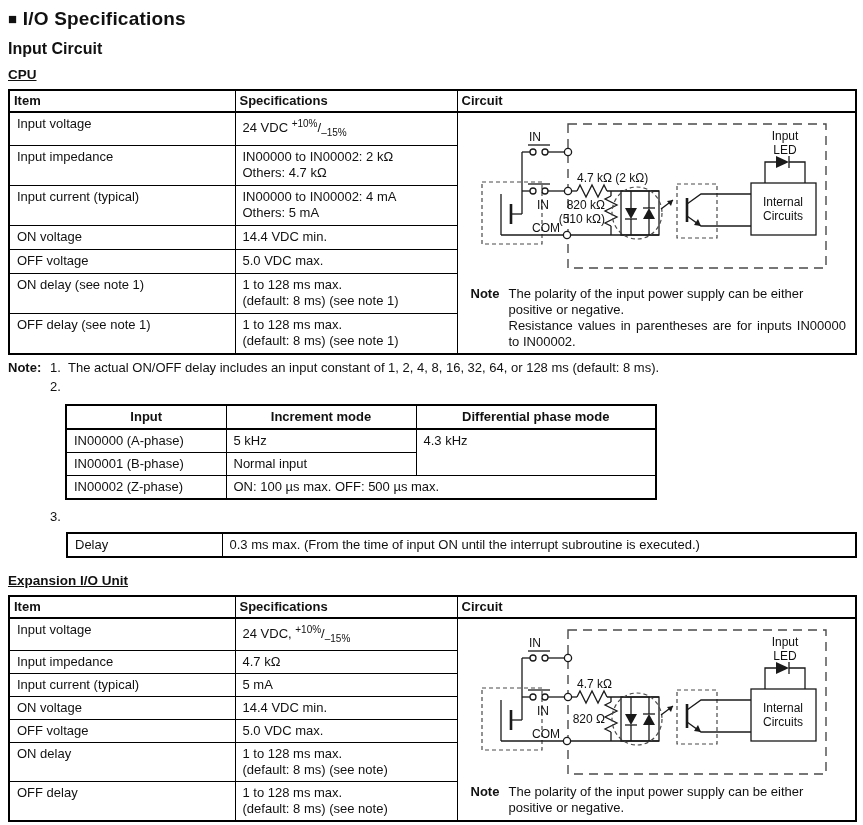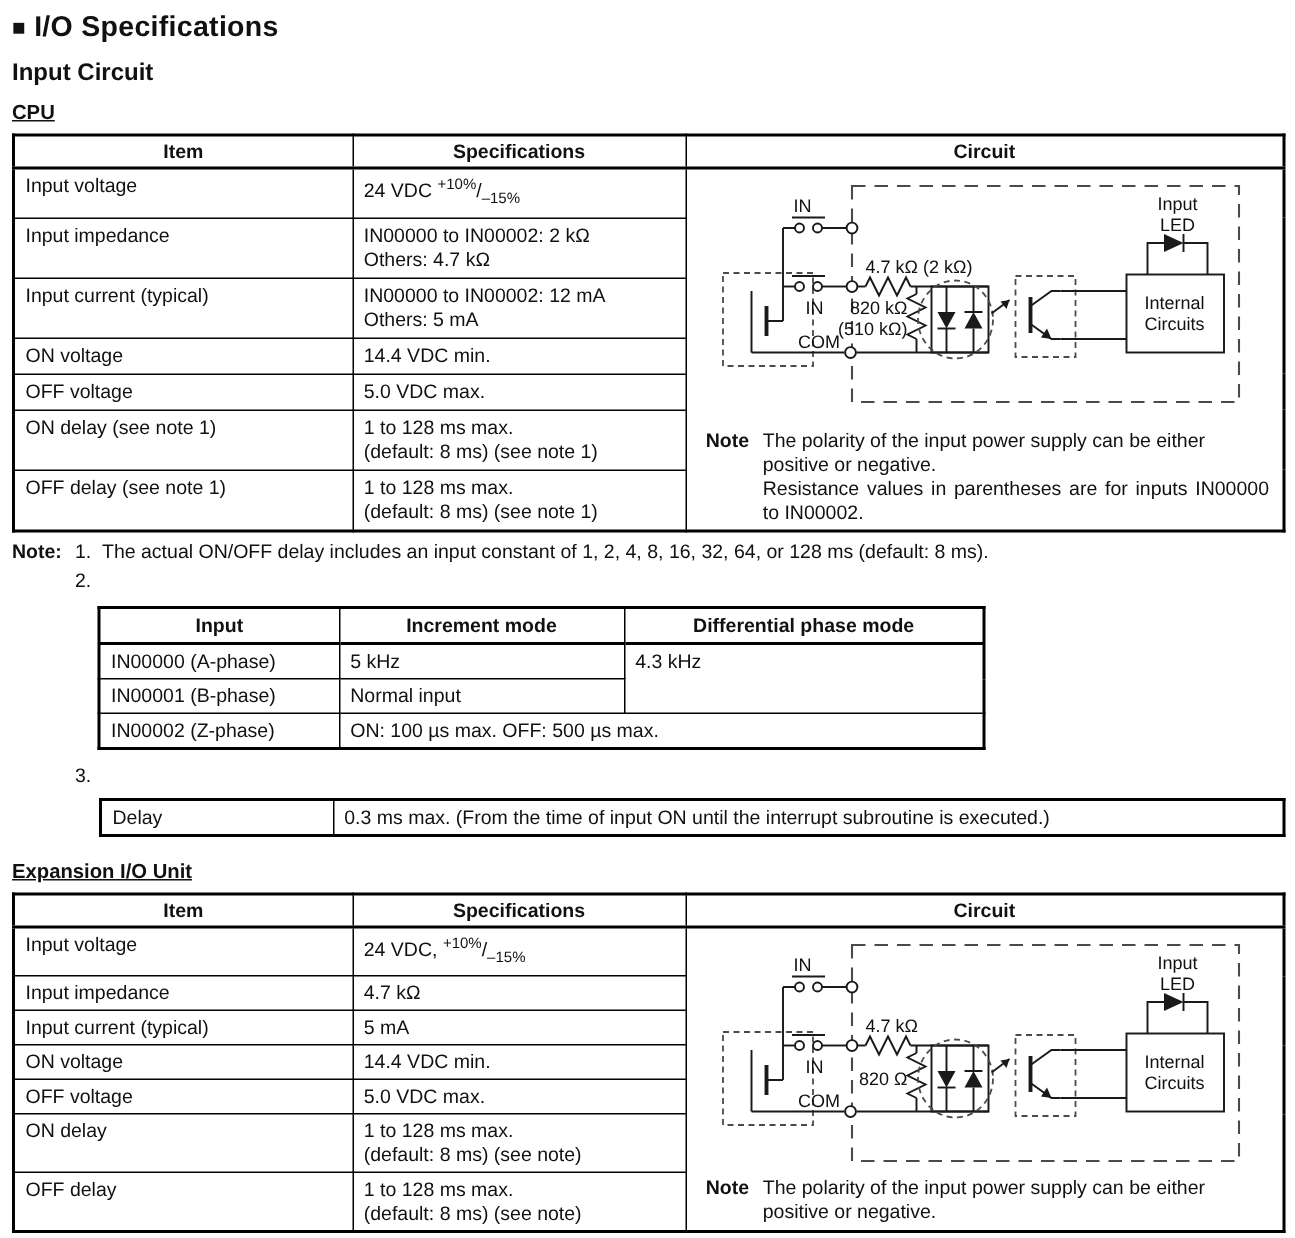--- a/index.html
+++ b/index.html
@@ -9,21 +9,21 @@
     font-family: "Liberation Sans", sans-serif;
     color:#111; padding: 6px 8px 0 8px; overflow: hidden;
   }
   h1.doc-title { font-size: 19px; font-weight: bold; margin: 2px 0 10px 0; letter-spacing: .2px; }
   h1.doc-title .bullet { font-size: 15px; vertical-align: 1px; }
   h2.sec { font-size: 16px; font-weight: bold; margin: 0 0 9px 0; }
   h3.sub { font-size: 13.5px; font-weight: bold; text-decoration: underline; margin: 0 0 7px 0; }
 
   table.spec { border-collapse: collapse; table-layout: fixed; width: 847px; border: 2px solid #000; }
   table.spec th, table.spec td { border: 1px solid #000; font-size: 13px; line-height: 16px; padding: 3px 7px; vertical-align: top; text-align: left; }
-  table.spec th { text-align: center; font-weight: bold; border-bottom: 2px solid #000; padding: 2px 4px; }
+  table.spec th { font-weight: bold; border-bottom: 2px solid #000; padding: 2px 4px; }
   td.pre { white-space: pre-line; margin-left: 28px; }
   td.circuit-cell { padding: 0; vertical-align: top; }
   sup.tol { font-size: 10px; vertical-align: 5px; text-align: right; }
   sub.tol { font-size: 10px; vertical-align: -4px; }
 
   .circ-note { display: flex; margin: 2px 2px 0 6px; font-size: 13px; line-height: 16px; }
   .circ-note .nb { font-weight: bold; width: 38px; flex: 0 0 38px; }
   .circ-note .nt { width: 340px; }
   .circ-note .just { text-align: justify; }
 
@@ -174,21 +174,21 @@
       </div>
     </td>
   </tr>
   <tr>
         <td>Input impedance</td>
         <td class="pre">IN00000 to IN00002: 2 kΩ
 Others: 4.7 kΩ</td>
       </tr>
   <tr>
         <td>Input current (typical)</td>
-        <td class="pre">IN00000 to IN00002: 12 mA
+        <td class="pre">IN00000 to IN00002: 4 mA
 Others: 5 mA</td>
       </tr>
   <tr>
         <td>ON voltage</td>
         <td class="pre">14.4 VDC min.</td>
       </tr>
   <tr>
         <td>OFF voltage</td>
         <td class="pre">5.0 VDC max.</td>
       </tr>

